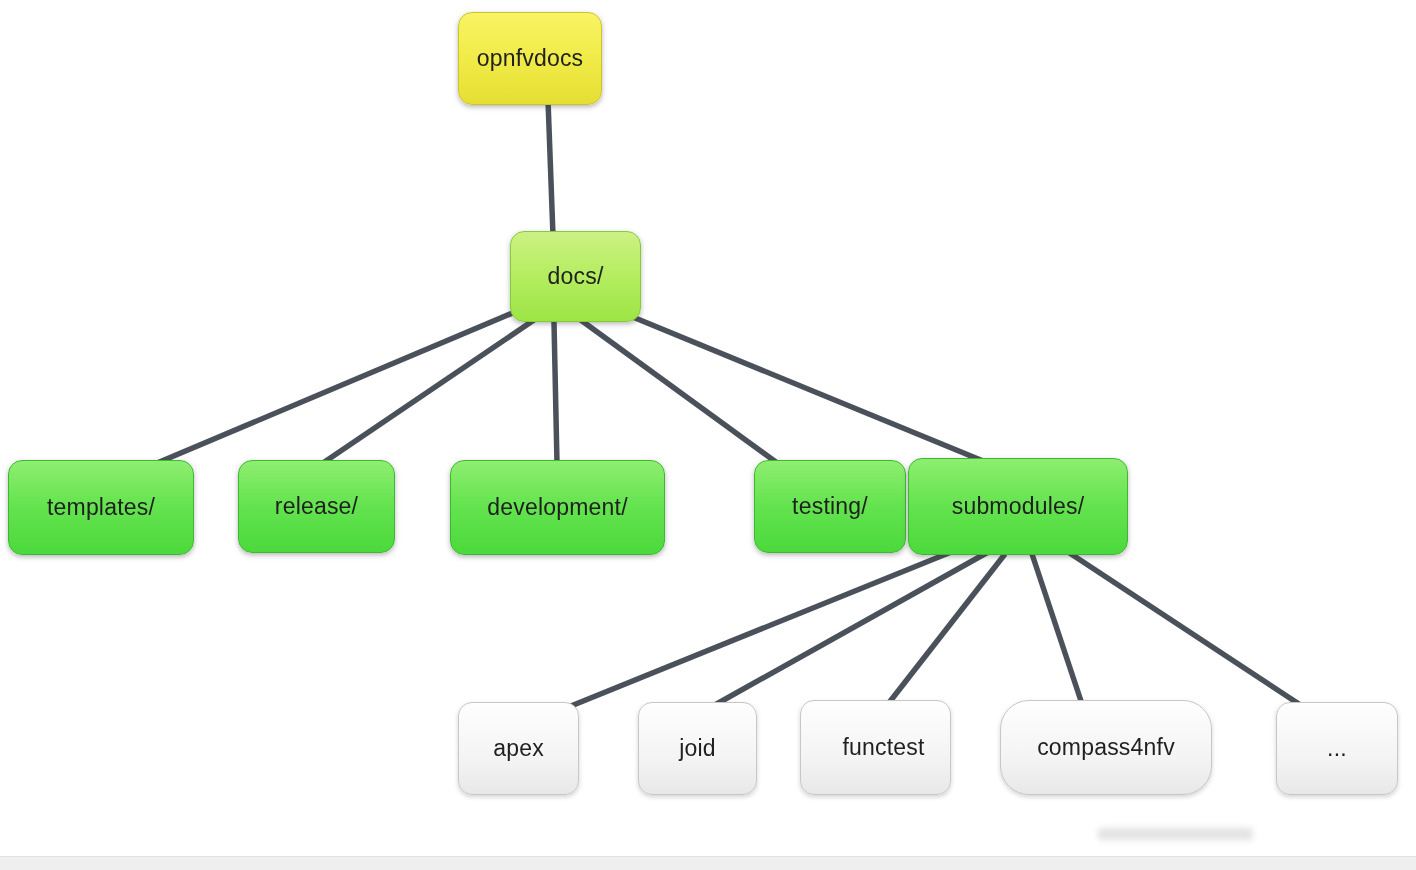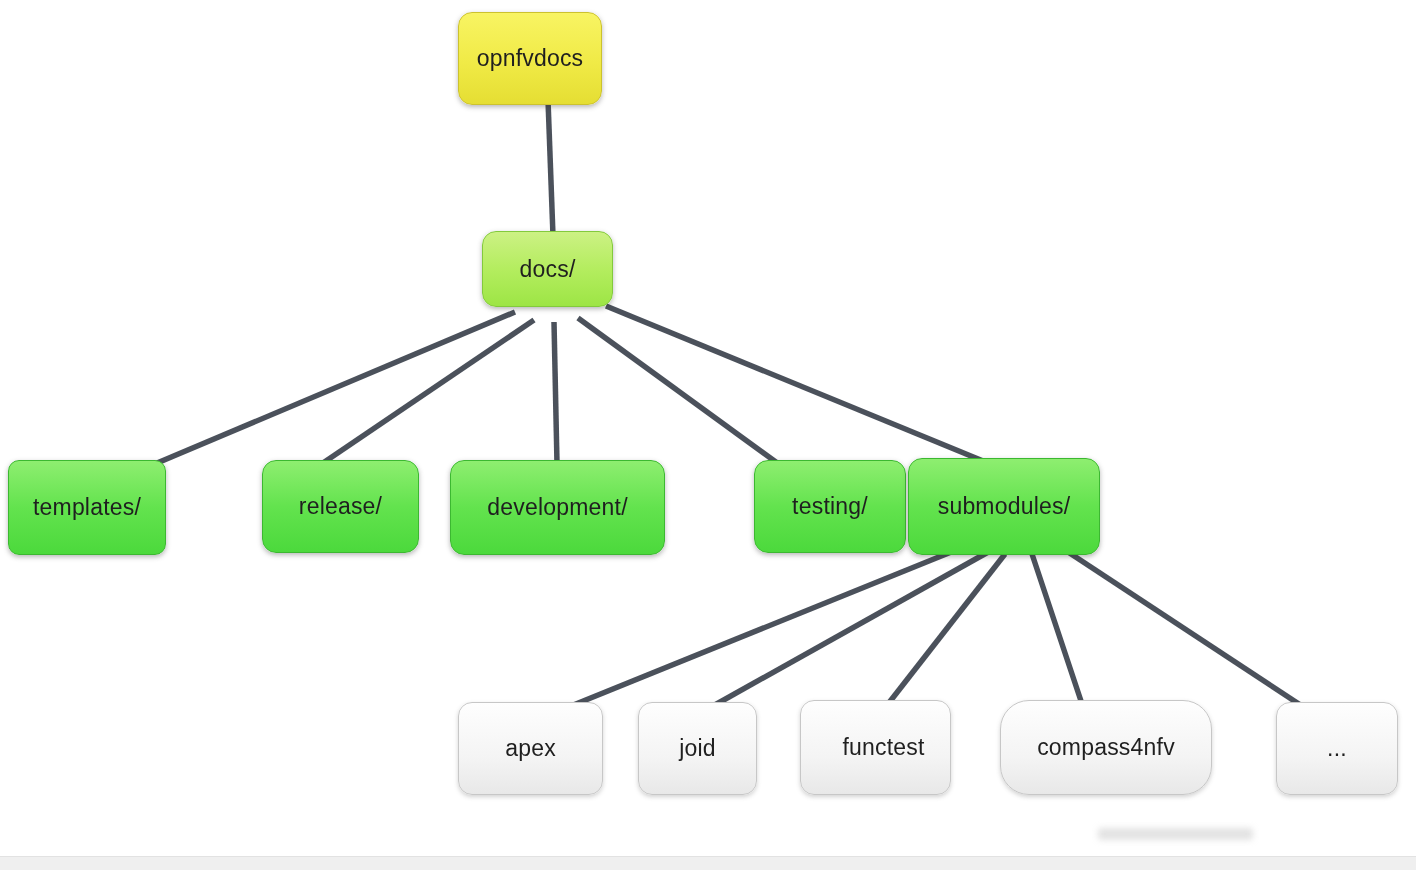--- a/index.html
+++ b/index.html
@@ -57,45 +57,45 @@
   <line class="edge" x1="990" y1="551" x2="713" y2="706"></line>
   <line class="edge" x1="1005" y1="554" x2="888" y2="704"></line>
   <line class="edge" x1="1032" y1="554" x2="1082" y2="704"></line>
   <line class="edge" x1="1062" y1="548" x2="1305" y2="708"></line>
 </svg>
 
 <div class="node node-root" style="left:458px;top:12px;width:144px;height:93px;">
   <span>opnfvdocs</span>
 </div>
 
-<div class="node node-branch" style="left:482px;top:231px;width:131px;height:76px;text-align:right;">
+<div class="node node-branch" style="left:510px;top:231px;width:131px;height:91px;text-align:right;">
   <span>docs/</span>
 </div>
 
-<div class="node node-leaf-green" style="left:8px;top:460px;width:158px;height:95px;border-radius:11px;">
+<div class="node node-leaf-green" style="left:8px;top:460px;width:186px;height:95px;">
   <span>templates/</span>
 </div>
 
-<div class="node node-leaf-green" style="left:238px;top:460px;width:157px;height:93px;margin-left:24px;">
+<div class="node node-leaf-green" style="left:238px;top:460px;width:157px;height:93px;">
   <span>release/</span>
 </div>
 
 <div class="node node-leaf-green" style="left:450px;top:460px;width:215px;height:95px;">
   <span>development/</span>
 </div>
 
 <div class="node node-leaf-green" style="left:718px;top:460px;width:152px;height:93px;margin-left:36px;">
   <span>testing/</span>
 </div>
 
-<div class="node node-leaf-green" style="left:908px;top:458px;width:192px;height:97px;">
+<div class="node node-leaf-green" style="left:908px;top:458px;width:220px;height:97px;">
   <span>submodules/</span>
 </div>
 
-<div class="node node-leaf-white" style="left:458px;top:702px;width:145px;height:93px;">
+<div class="node node-leaf-white" style="left:458px;top:702px;width:121px;height:93px;">
   <span>apex</span>
 </div>
 
 <div class="node node-leaf-white" style="left:638px;top:702px;width:119px;height:93px;">
   <span>joid</span>
 </div>
 
 <div class="node node-leaf-white" style="left:800px;top:700px;width:151px;height:95px;padding-left:16px;">
   <span>functest</span>
 </div>

